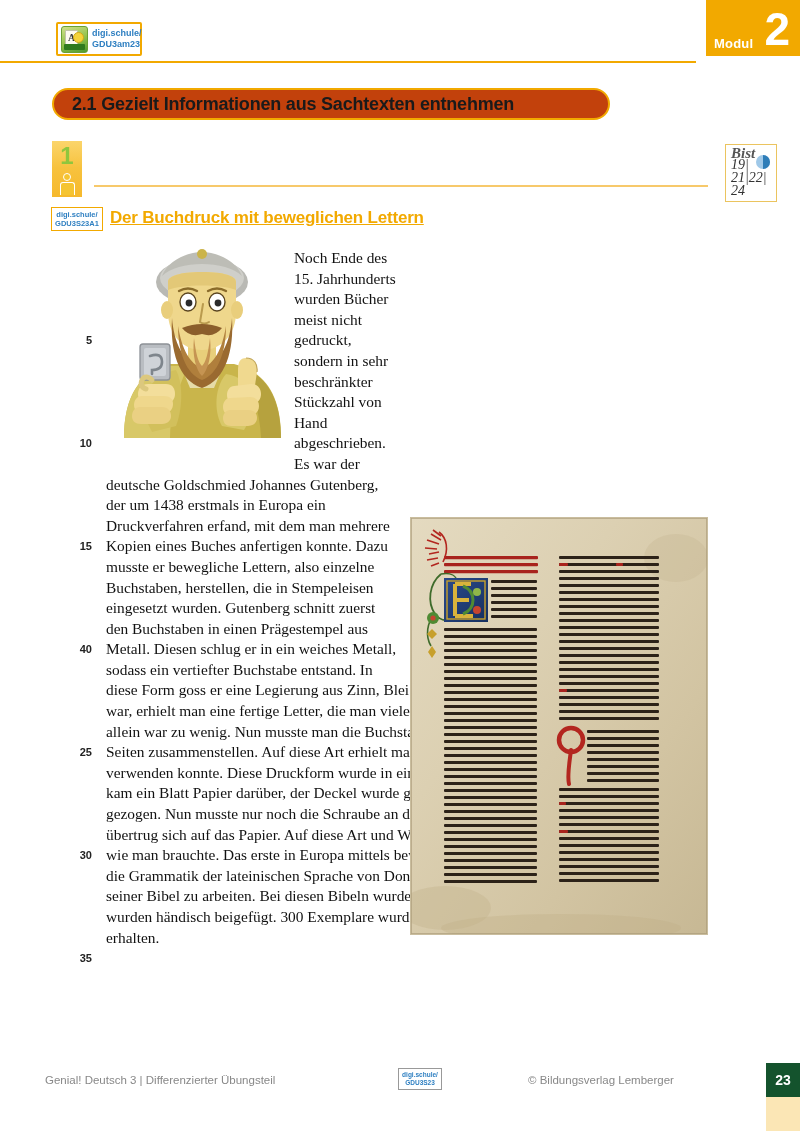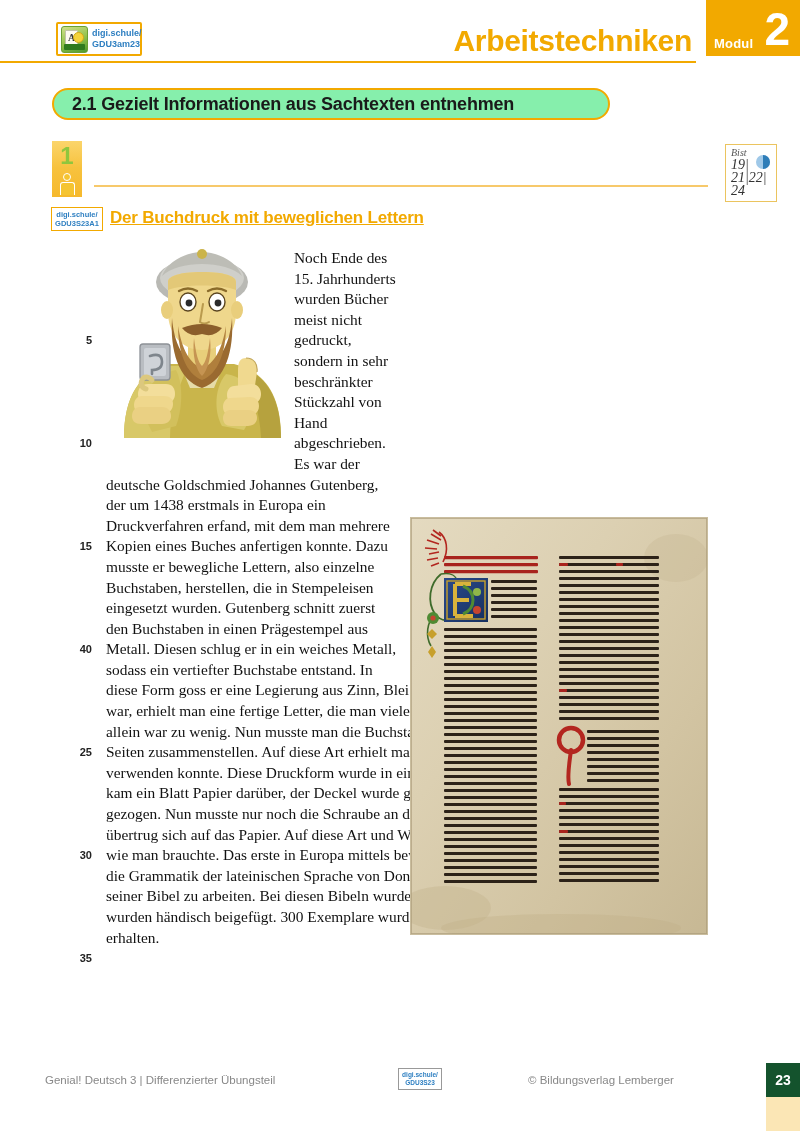--- a/index.html
+++ b/index.html
@@ -142,21 +142,21 @@
     white-space: nowrap;
   }
 
   
   .section-pill {
     position: absolute;
     left: 52px;
     top: 88px;
     width: 558px;
     height: 32px;
-    background: #86efac;
+    background: #c2410c;
     border: 2px solid #F2A900;
     border-radius: 16px;
     box-sizing: border-box;
     display: flex;
     align-items: center;
     padding-left: 18px;
   }
   .section-pill-text {
     font-size: 18px;
     font-weight: 700;
@@ -236,23 +236,24 @@
     height: 58px;
     border: 1.5px solid #EBC45F;
     box-sizing: border-box;
     background: #ffffff;
     padding: 3px 5px 0 5px;
     z-index: 4;
   }
   .bist-label {
     font-family: "Liberation Serif", serif;
     font-style: italic;
-    font-size: 10px;
+    font-size: 15px;
     color: #555;
     line-height: 10px;
+    font-weight: bold;
   }
   .bist-nums {
     font-family: "Liberation Serif", serif;
     font-style: italic;
     font-size: 14px;
     color: #333;
     line-height: 13px;
   }
   .bist-circle {
     position: absolute;
@@ -450,21 +451,20 @@
         <div class="li-card">A</div>
         <div class="li-dot"></div>
         <div class="li-bar"></div>
       </div>
       <div class="logo-text">
         <div>digi.schule/</div>
         <div>GDU3am23</div>
       </div>
     </div>
 
-    <div class="header-title">Arbeitstechniken</div>
 
     <div class="header-modul-block">
       <div class="header-modul-label">Modul</div>
       <div class="header-modul-number">2</div>
     </div>
   </div>
 
   <div class="section-pill">
     <div class="section-pill-text">2.1 Gezielt Informationen aus Sachtexten entnehmen</div>
   </div>

